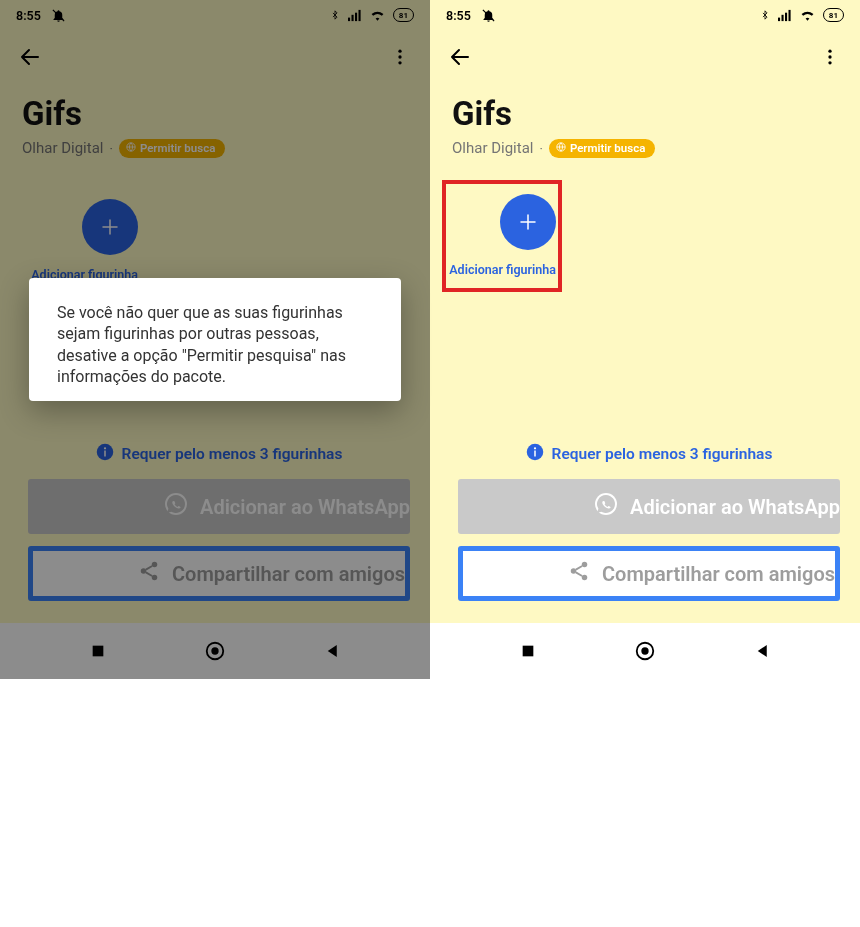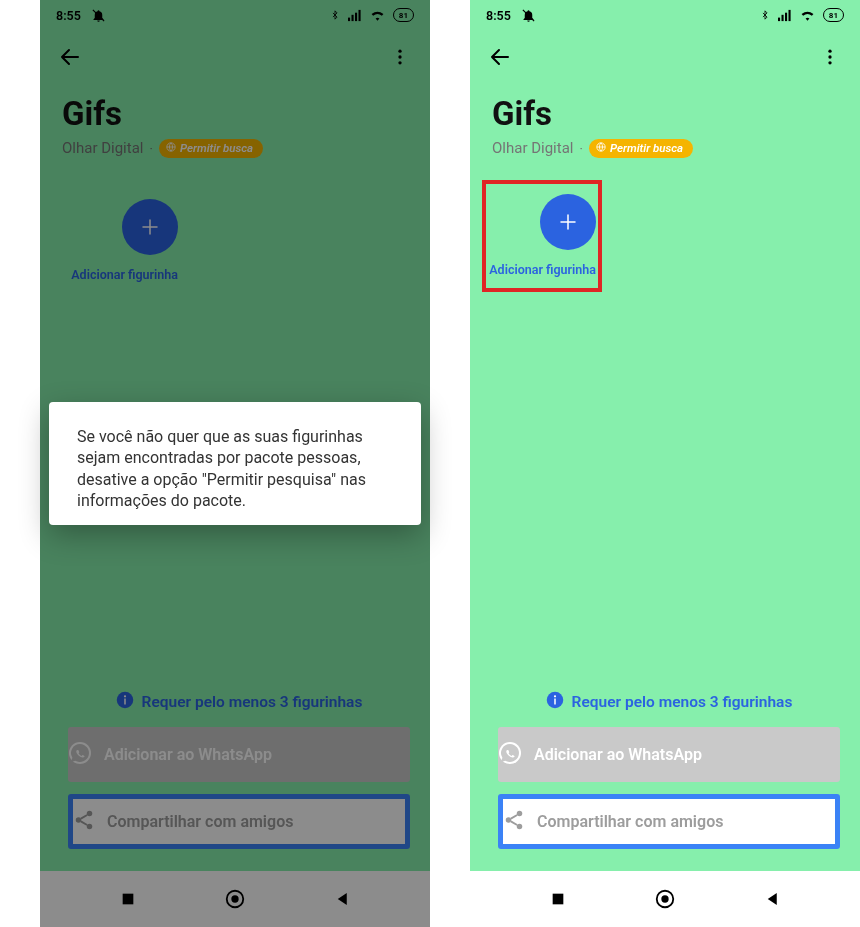--- a/index.html
+++ b/index.html
@@ -10,26 +10,25 @@
     height: 927px;
     overflow: hidden;
   }
   .outer {
     display: flex;
     width: 860px;
     height: 927px;
   }
   .phone {
     width: 430px;
-    height: 927px;
+    height: 679px;
     position: relative;
-    background: #86efac;
+    background: #fef9c3;
     display: flex;
     flex-direction: column;
-    margin-left: 40px;
   }
   .scrim {
     position: absolute;
     inset: 0;
     background: rgba(0,0,0,0.45);
     z-index: 50;
   }
   
   .statusbar {
     height: 30px;
@@ -69,21 +68,20 @@
     background: #f5b400;
     color: #fff;
     font-size: 11.5px;
     font-weight: 600;
     padding: 3px 10px 3px 7px;
     border-radius: 10px;
     display: inline-flex;
     align-items: center;
     gap: 4px;
     line-height: 1;
-    font-style: italic;
   }
   
   .grid { padding: 24px 22px; flex: 1; }
   .add-tile {
     width: 116px;
     height: 110px;
     display: flex;
     flex-direction: column;
     align-items: flex-end;
     justify-content: center;
@@ -104,23 +102,23 @@
     display: flex; justify-content: center; align-items: center; gap: 8px;
     color: #2b63e0; font-size: 15.5px; font-weight: 600;
     margin-bottom: 14px;
   }
   .big-btn {
     width: 100%;
     height: 55px;
     border-radius: 3px;
     display: flex;
     align-items: center;
-    justify-content: flex-start;
+    justify-content: flex-end;
     gap: 12px;
-    font-size: 16px;
+    font-size: 20px;
     font-weight: 600;
     margin-bottom: 12px;
   }
   .btn-wa { background: #c9c9c9; color: #fff; }
   .btn-share {
     background: #fff;
     color: #9d9d9d;
     border: 5px solid #3b82f6;
   }
   
@@ -310,21 +308,21 @@
         <svg width="18" height="18" viewBox="0 0 24 24">
             <path fill="currentColor" d="M17 4v16L5 12z"></path>
           </svg>
       </div>
     </div>
 
     <div class="scrim"></div>
 
     <div class="modal-layer">
       <div class="dialog">
-        <p>Se você não quer que as suas figurinhas sejam encontradas por pacote pessoas, desative a opção "Permitir pesquisa" nas informações do pacote.</p>
+        <p>Se você não quer que as suas figurinhas sejam figurinhas por outras pessoas, desative a opção "Permitir pesquisa" nas informações do pacote.</p>
       </div>
     </div>
   </div>
 
   <div class="phone">
     <div class="statusbar">
       <div class="sb-left">
         <span>8:55</span>
         <span class="sb-icon">
           <svg width="15" height="15" viewBox="0 0 24 24">

